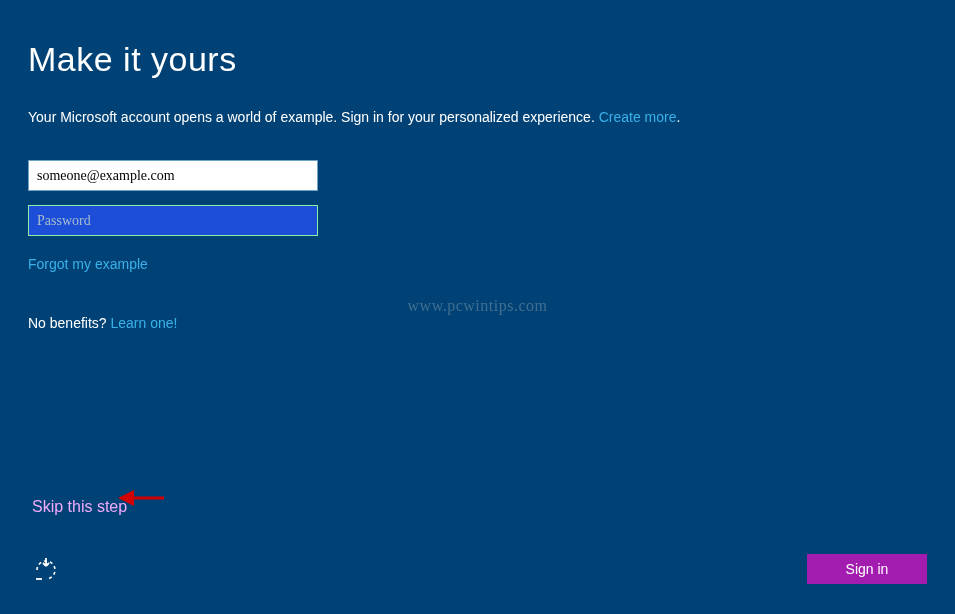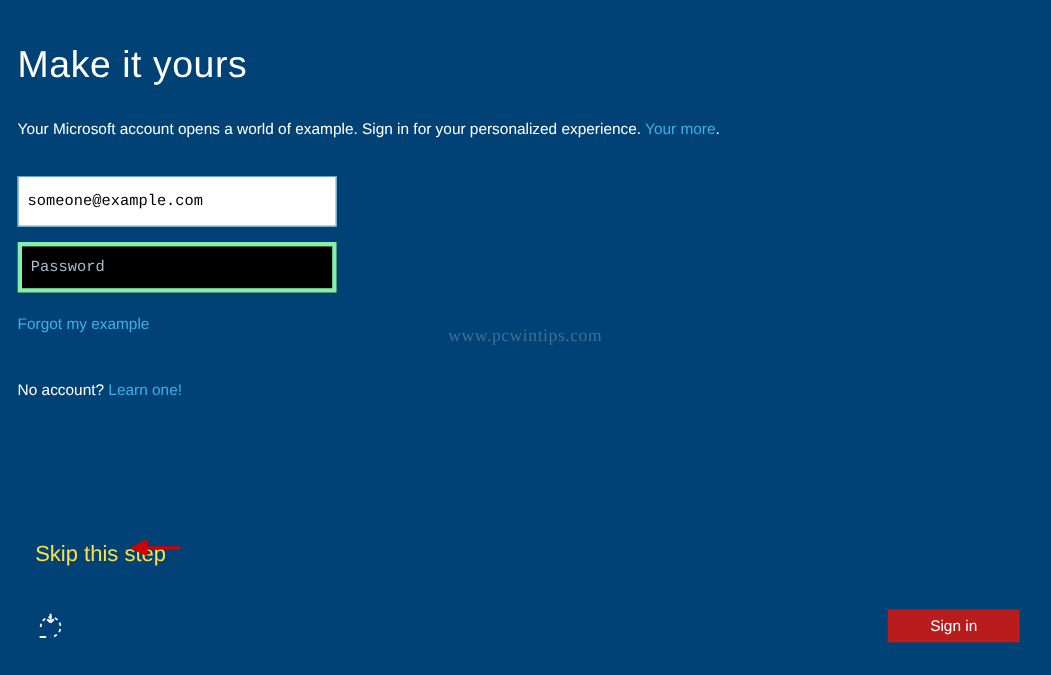--- a/index.html
+++ b/index.html
@@ -10,57 +10,57 @@
     body {
       width: 955px;
       height: 614px;
       background-color: #004275;
       font-family: "Segoe UI", Tahoma, sans-serif;
       color: #ffffff;
       position: relative;
       overflow: hidden;
     }
     .container {
-      padding: 40px 32px 0 16px;
+      padding: 40px 32px 0 28px;
     }
     .page-title {
       font-size: 34px;
       font-weight: 300;
       margin-bottom: 28px;
       letter-spacing: 0.5px;
     }
     .description {
       font-size: 14px;
       line-height: 1.5;
       margin-bottom: 32px;
       color: #ffffff;
     }
     .link {
       color: #3bb1ea;
       cursor: pointer;
     }
     .input-field {
       width: 290px;
-      height: 46px;
+      height: 31px;
       padding: 4px 8px;
       font-size: 14px;
-      font-family: Liberation Mono, monospace;
+      font-family: Liberation Serif, serif;
       display: block;
       margin-bottom: 14px;
       border: 1px solid transparent;
     }
     .email-field {
       background-color: #ffffff;
       color: #000000;
       border: 1px solid #6ca3c7;
     }
     .password-field {
-      background-color: #000000;
+      background-color: #1d4ed8;
       color: #a6bccd;
-      border: 4px solid #86efac;
+      border: 1px solid #86efac;
     }
     .password-field::placeholder {
       color: #a6bccd;
     }
     .forgot-link {
       color: #3bb1ea;
       font-size: 14px;
       cursor: pointer;
       display: inline-block;
       margin-top: 6px;
@@ -78,41 +78,41 @@
       font-size: 16px;
       font-family: Georgia, serif;
       letter-spacing: 0.5px;
     }
     .bottom-links {
       position: absolute;
       left: 32px;
       bottom: 88px;
     }
     .bottom-link {
-      color: #fde047;
-      font-size: 20px;
+      color: #f0abfc;
+      font-size: 16px;
       display: block;
       margin-bottom: 10px;
       cursor: pointer;
     }
     .ease-icon {
       position: absolute;
       left: 32px;
       bottom: 30px;
       width: 28px;
       height: 28px;
       cursor: pointer;
     }
     .signin-button {
       position: absolute;
       right: 28px;
       bottom: 30px;
       width: 120px;
       height: 30px;
-      background-color: #b91c1c;
+      background-color: #a21caf;
       color: #ffffff;
       border: none;
       font-size: 14px;
       font-family: inherit;
       cursor: pointer;
     }
     .arrow {
       position: absolute;
       left: 118px;
       bottom: 106px;
@@ -120,31 +120,31 @@
       height: 20px;
     }
   </style>
 </head>
 <body>
 
 <div class="container">
   <h1 class="page-title">Make it yours</h1>
   
   <p class="description">
-    <span>Your Microsoft account opens a world of example. Sign in for your personalized experience. </span><span class="link">Your more</span><span>.</span>
+    <span>Your Microsoft account opens a world of example. Sign in for your personalized experience. </span><span class="link">Create more</span><span>.</span>
   </p>
 
   <input type="text" class="input-field email-field" value="someone@example.com" style="">
   
   <input type="password" class="input-field password-field" placeholder="Password" style="">
   
   <span class="forgot-link">Forgot my example</span>
 
   <p class="no-account">
-    <span>No account? </span><span class="link">Learn one!</span>
+    <span>No benefits? </span><span class="link">Learn one!</span>
   </p>
 </div>
 
 <div class="watermark">www.pcwintips.com</div>
 
 <div class="bottom-links">
   <span class="bottom-link">Skip this step</span>
 </div>
 
 <svg class="arrow" viewBox="0 0 46 20">

